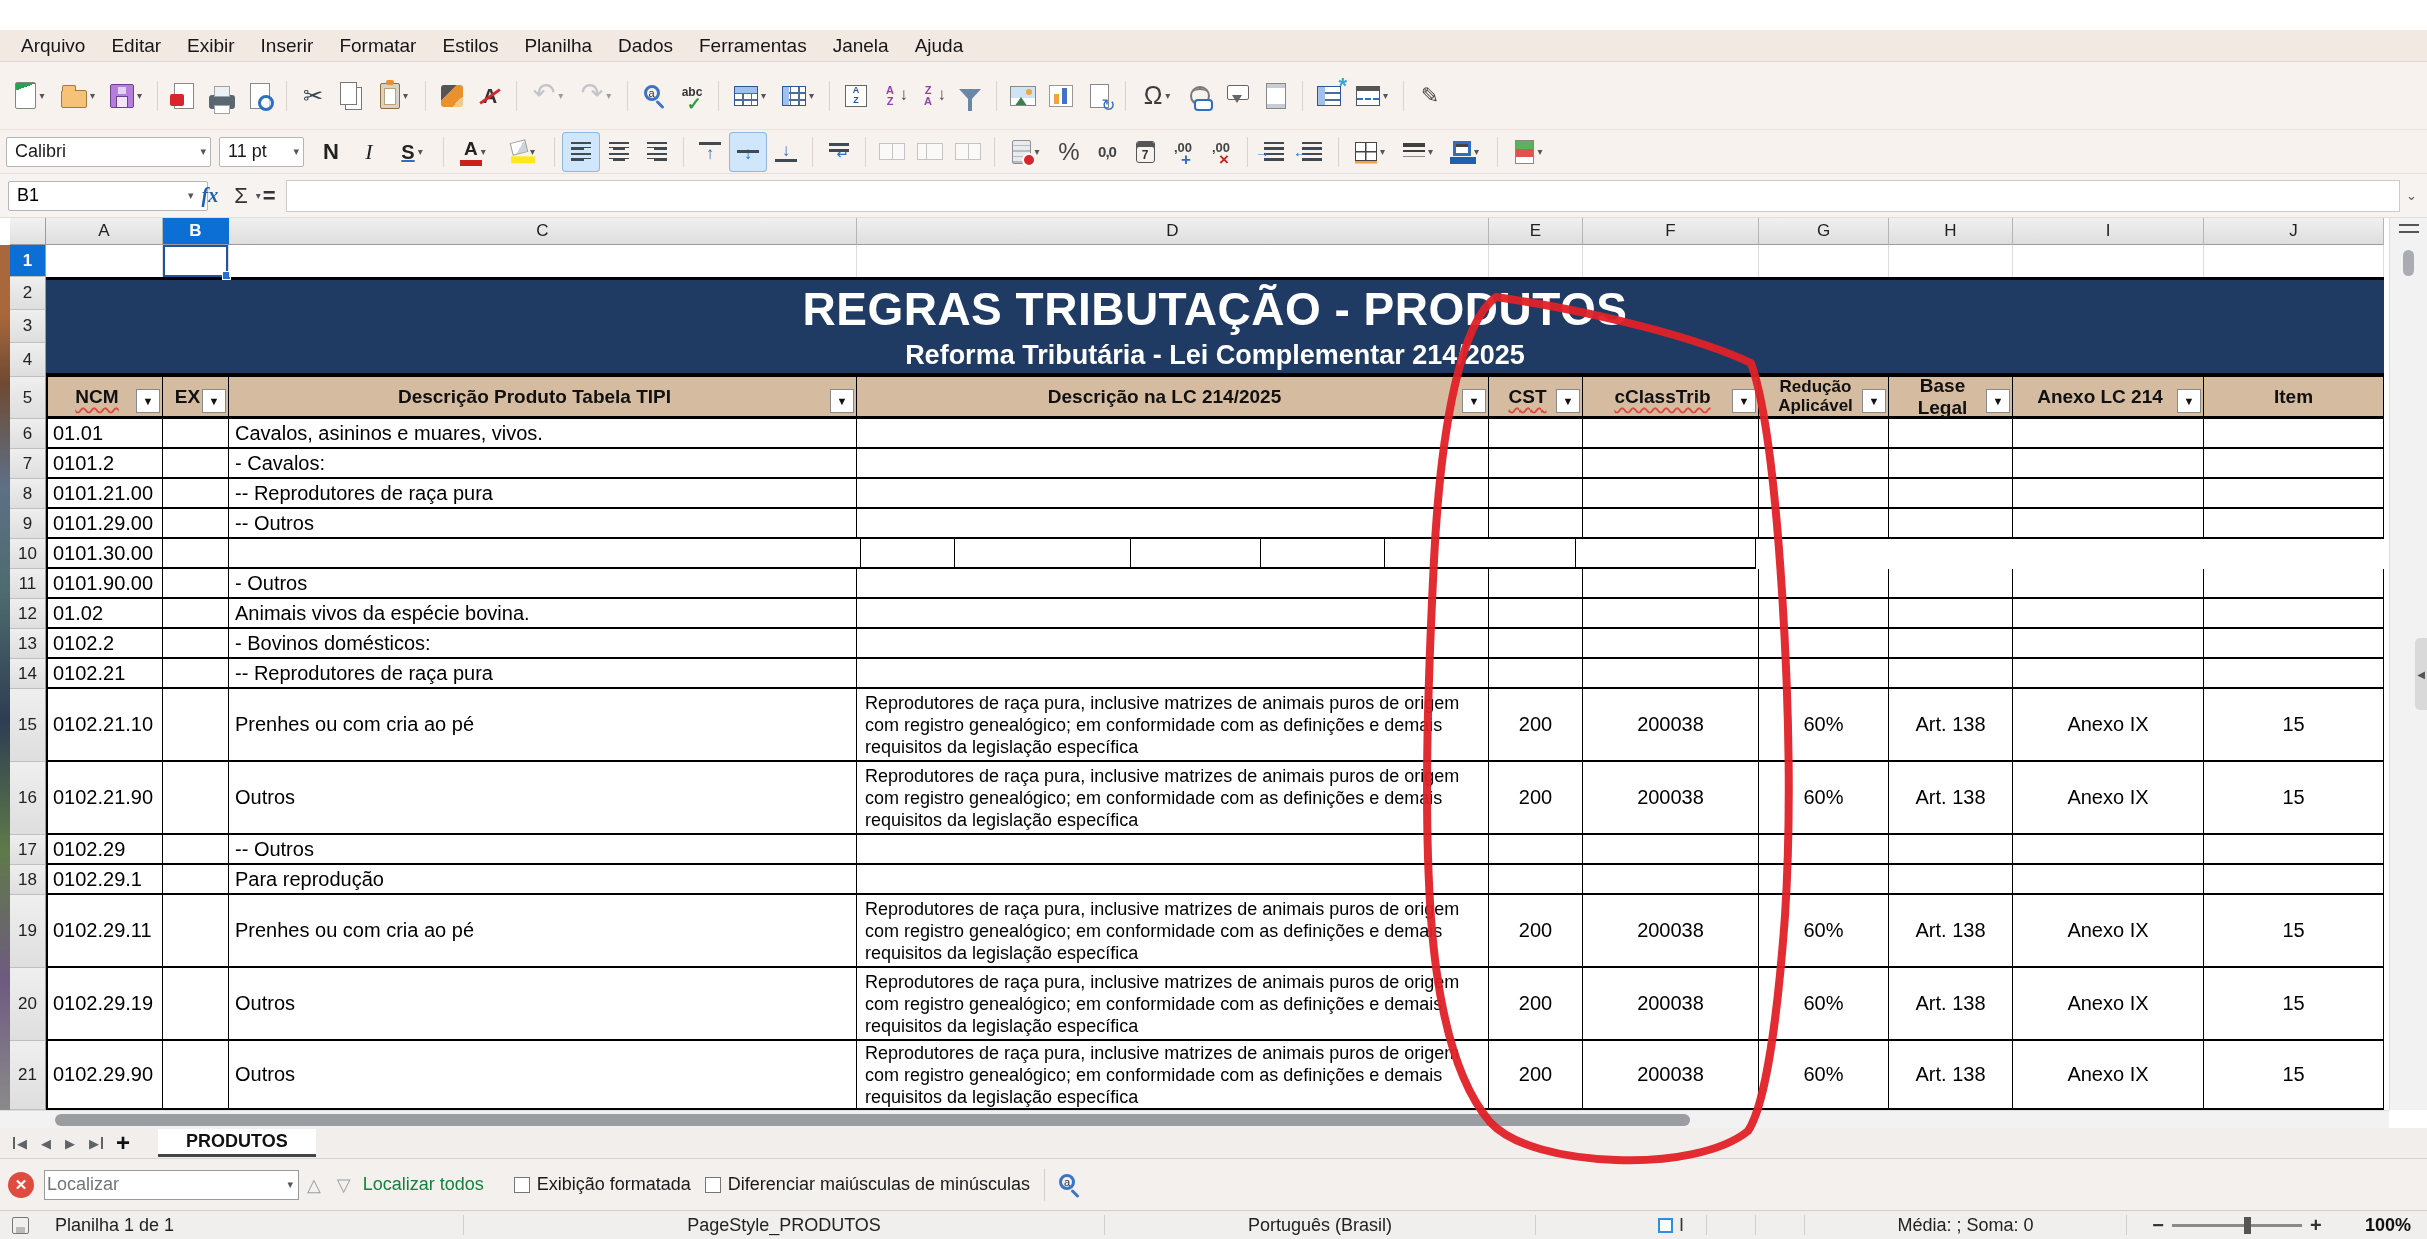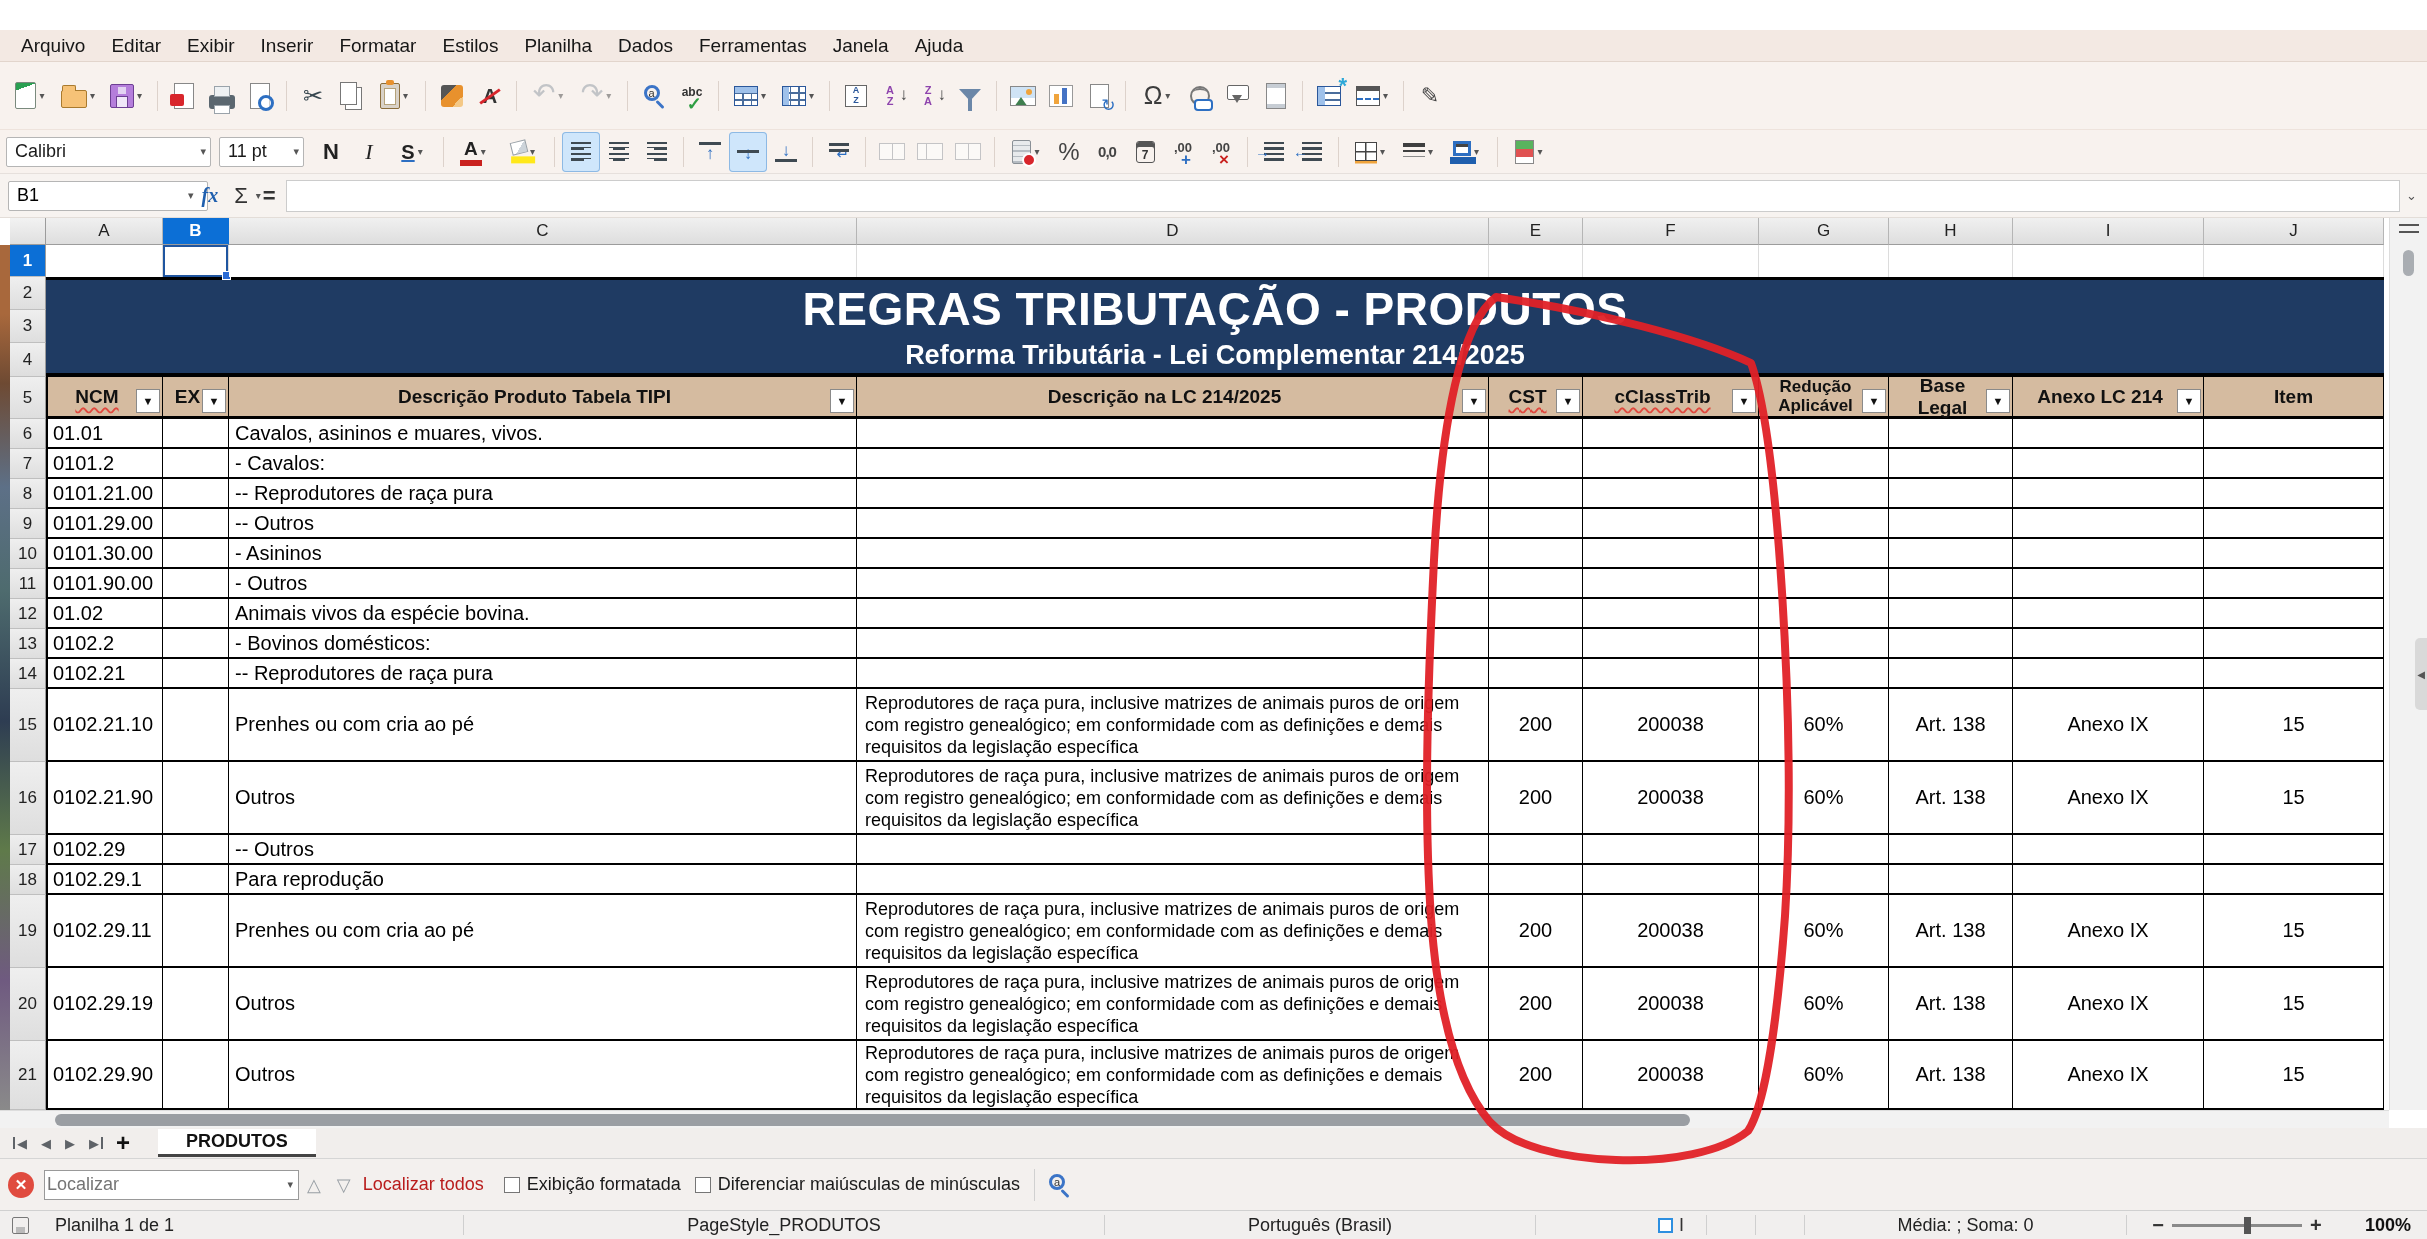--- a/index.html
+++ b/index.html
@@ -199,21 +199,21 @@
              display:flex;align-items:center;margin-left:14px;color:#111;}
   
   .findbar{position:absolute;left:0;top:1158px;width:100%;height:52px;background:#f3f0ee;border-top:1px solid #d5d5d5;
            display:flex;align-items:center;padding-left:8px;font-size:18px;}
   .fclose{width:26px;height:26px;border-radius:50%;background:#e04b3f;color:#fff;display:flex;align-items:center;justify-content:center;
           font-size:15px;font-weight:bold;flex:none;}
   .fcombo{width:255px;height:30px;background:#fff;border:1px solid #999;margin-left:10px;position:relative;display:flex;align-items:center;}
   .fcombo input{border:none;outline:none;width:220px;font-size:18px;font-family:"Li beration Sans",sans-serif;}
   .fcombo .chev{position:absolute;right:5px;font-size:11px;color:#555;}
   .ftri{font-size:18px;color:#9aa0a6;margin:0 8px;}
-  .fgray{color:#b91c1c;margin:0 6px 0 4px;}
+  .fgray{color:#15803d;margin:0 16px 0 4px;}
   .fcheck{display:flex;align-items:center;margin-left:14px;color:#1a1a1a;}
   .fcheck .box{width:16px;height:16px;border:1.5px solid #767676;background:#fff;margin-right:7px;flex:none;}
   .fdiv{width:1px;height:32px;background:#d0d0d0;margin:0 14px;}
   
   .statusbar{position:absolute;left:0;top:1210px;width:100%;height:29px;background:#f1efee;border-top:1px solid #d0d0d0;
              display:flex;align-items:center;font-size:18px;color:#222;}
   .sdiv{width:1px;height:20px;background:#cfcfcf;flex:none;}
   .save-ind{width:17px;height:17px;border:1.5px solid #777;border-radius:2px;position:relative;margin:0 14px 0 12px;flex:none;}
   .save-ind::after{content:"";position:absolute;left:3px;right:3px;bottom:0;height:6px;background:#bbb;}
   .sb-sheet{width:420px;padding-left:12px;}
@@ -817,21 +817,20 @@
         <div class="dcell c5" style="width: 176px;"></div>
         <div class="dcell c6" style="width: 130px;"></div>
         <div class="dcell c7" style="width: 124px;"></div>
         <div class="dcell c8" style="width: 191px;"></div>
         <div class="dcell c9" style="width: 180px;"></div>
       </div>
       <div class="g-row data" style="height: 30px;">
         <div class="rhd" style="height: 30px;">10</div>
         <div class="dcell c0" style="width: 117px;">0101.30.00</div>
         <div class="dcell c1" style="width: 66px;"></div>
-        <div class="dcell c2" style="width: 628px;">- Asininos</div>
         <div class="dcell c3" style="width: 632px;"></div>
         <div class="dcell c4" style="width: 94px;"></div>
         <div class="dcell c5" style="width: 176px;"></div>
         <div class="dcell c6" style="width: 130px;"></div>
         <div class="dcell c7" style="width: 124px;"></div>
         <div class="dcell c8" style="width: 191px;"></div>
         <div class="dcell c9" style="width: 180px;"></div>
       </div>
       <div class="g-row data" style="height: 30px;">
         <div class="rhd" style="height: 30px;">11</div>

